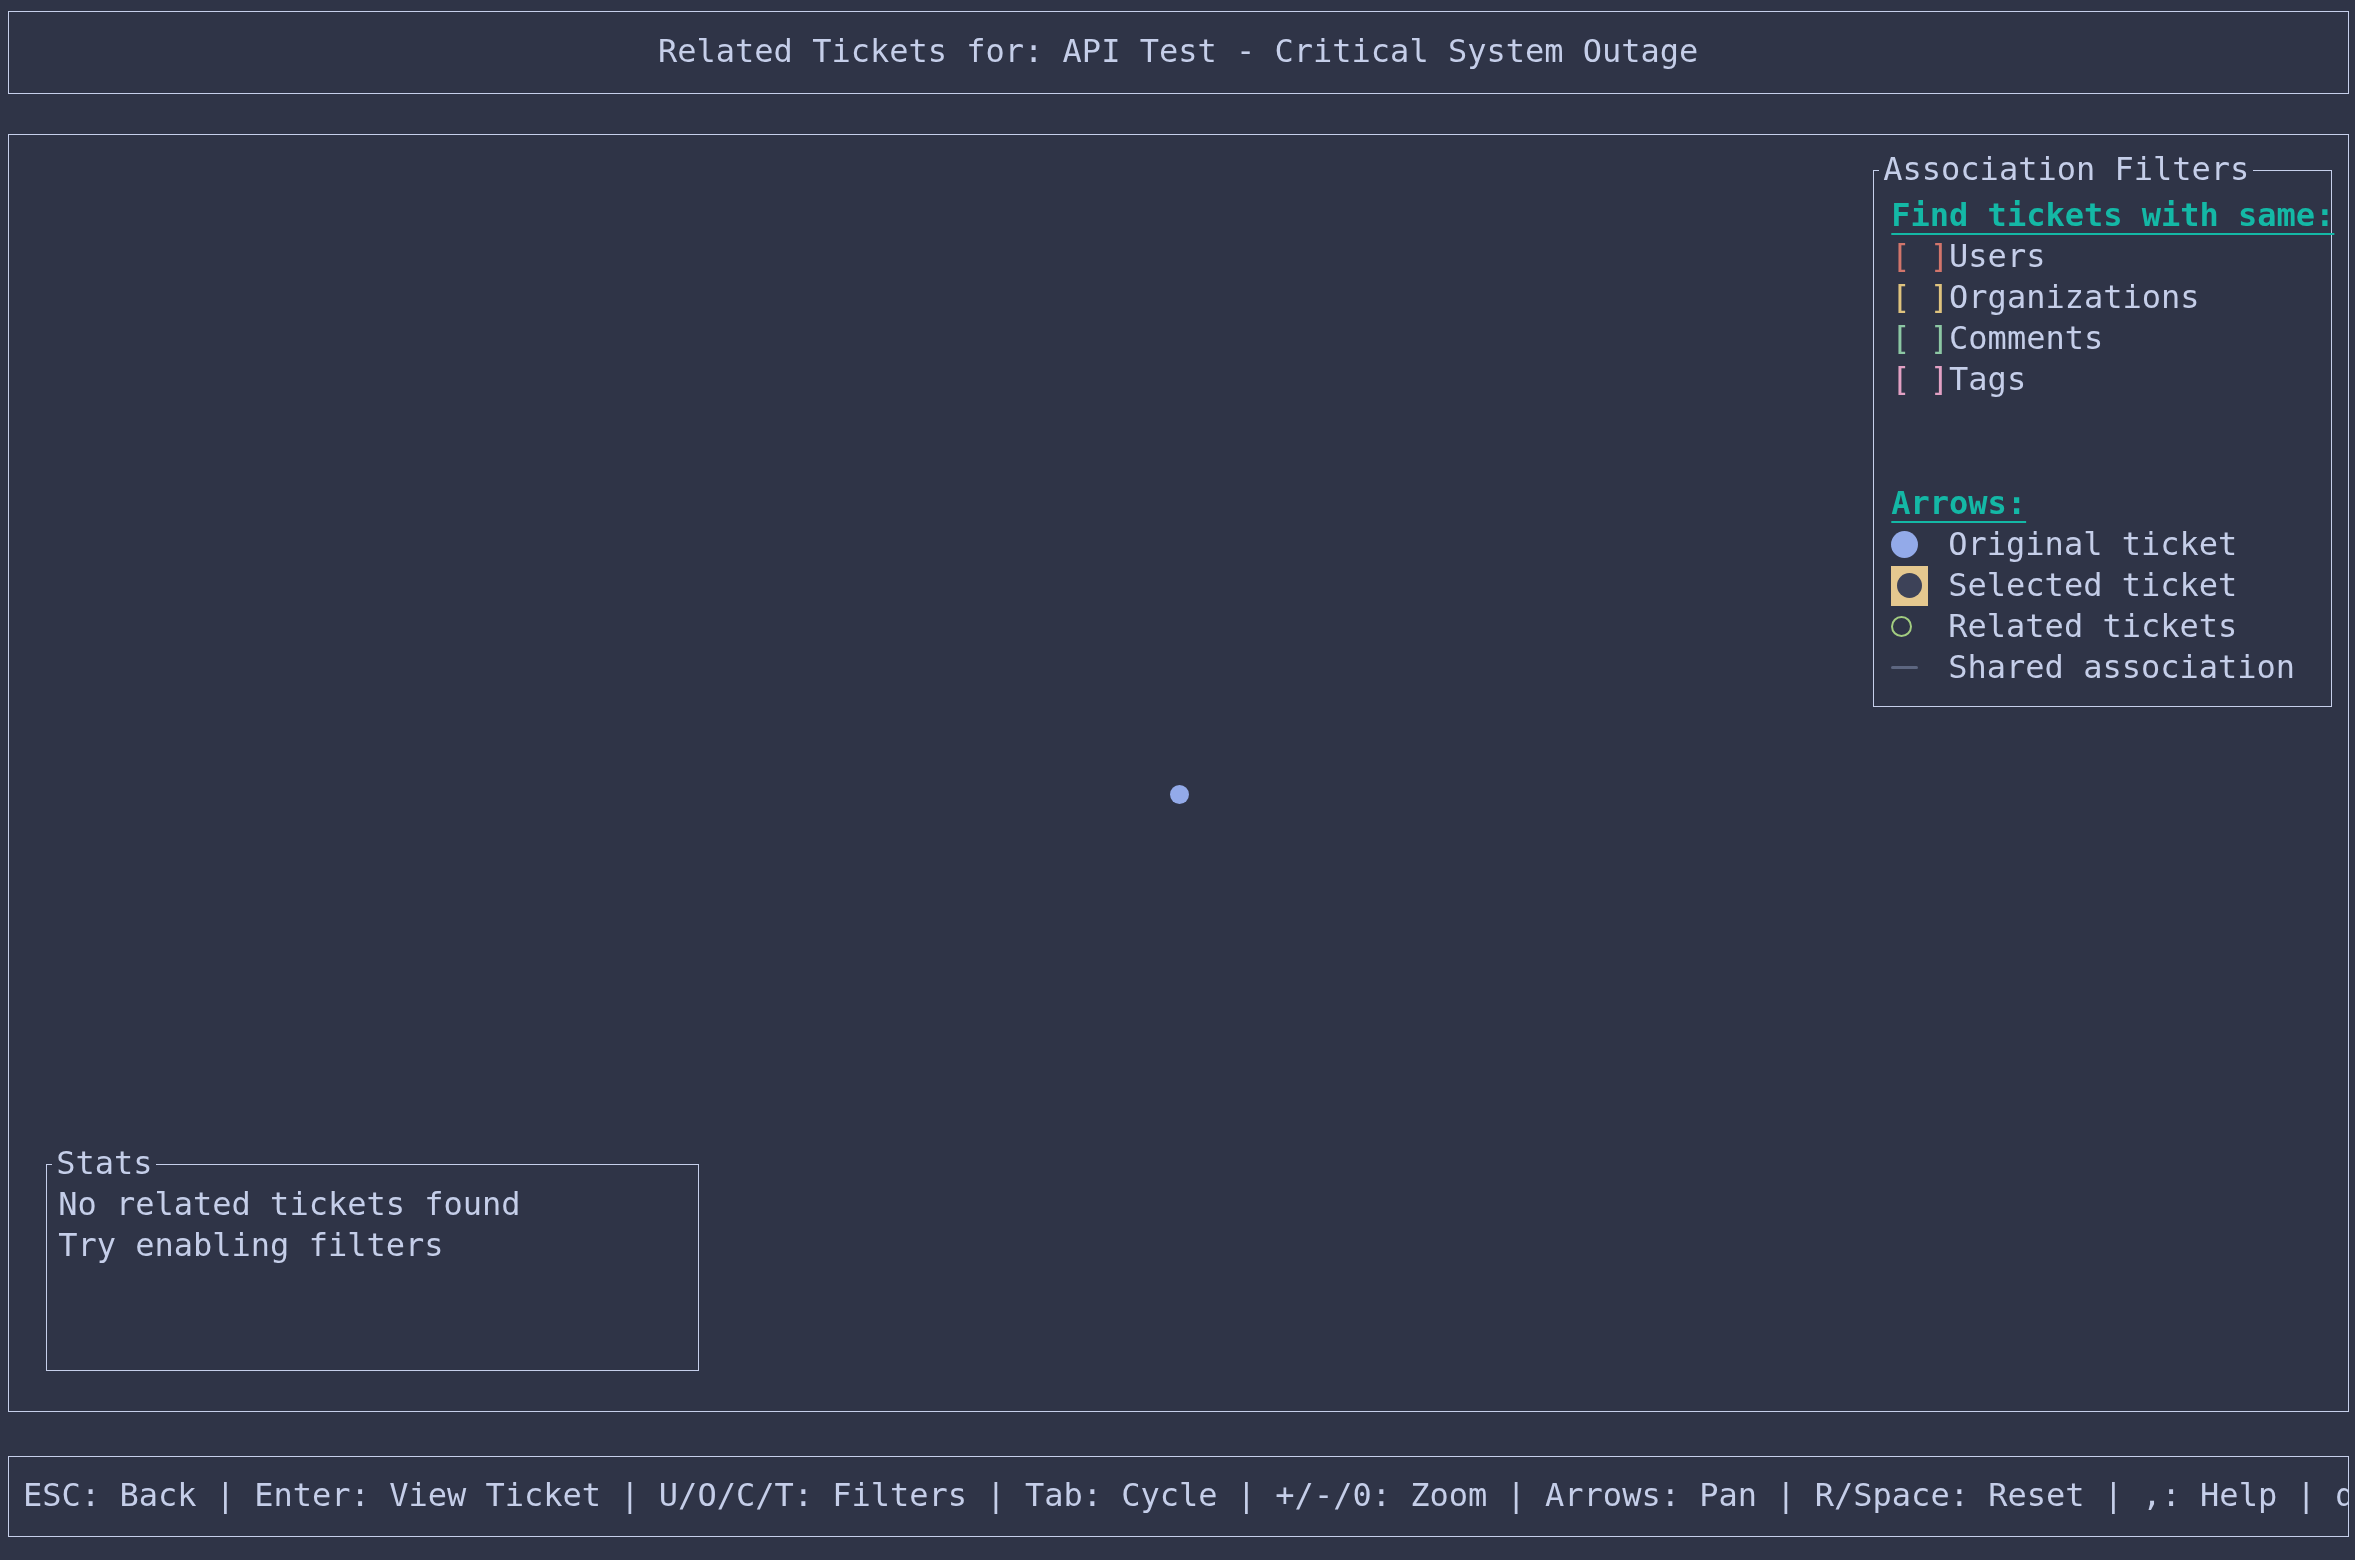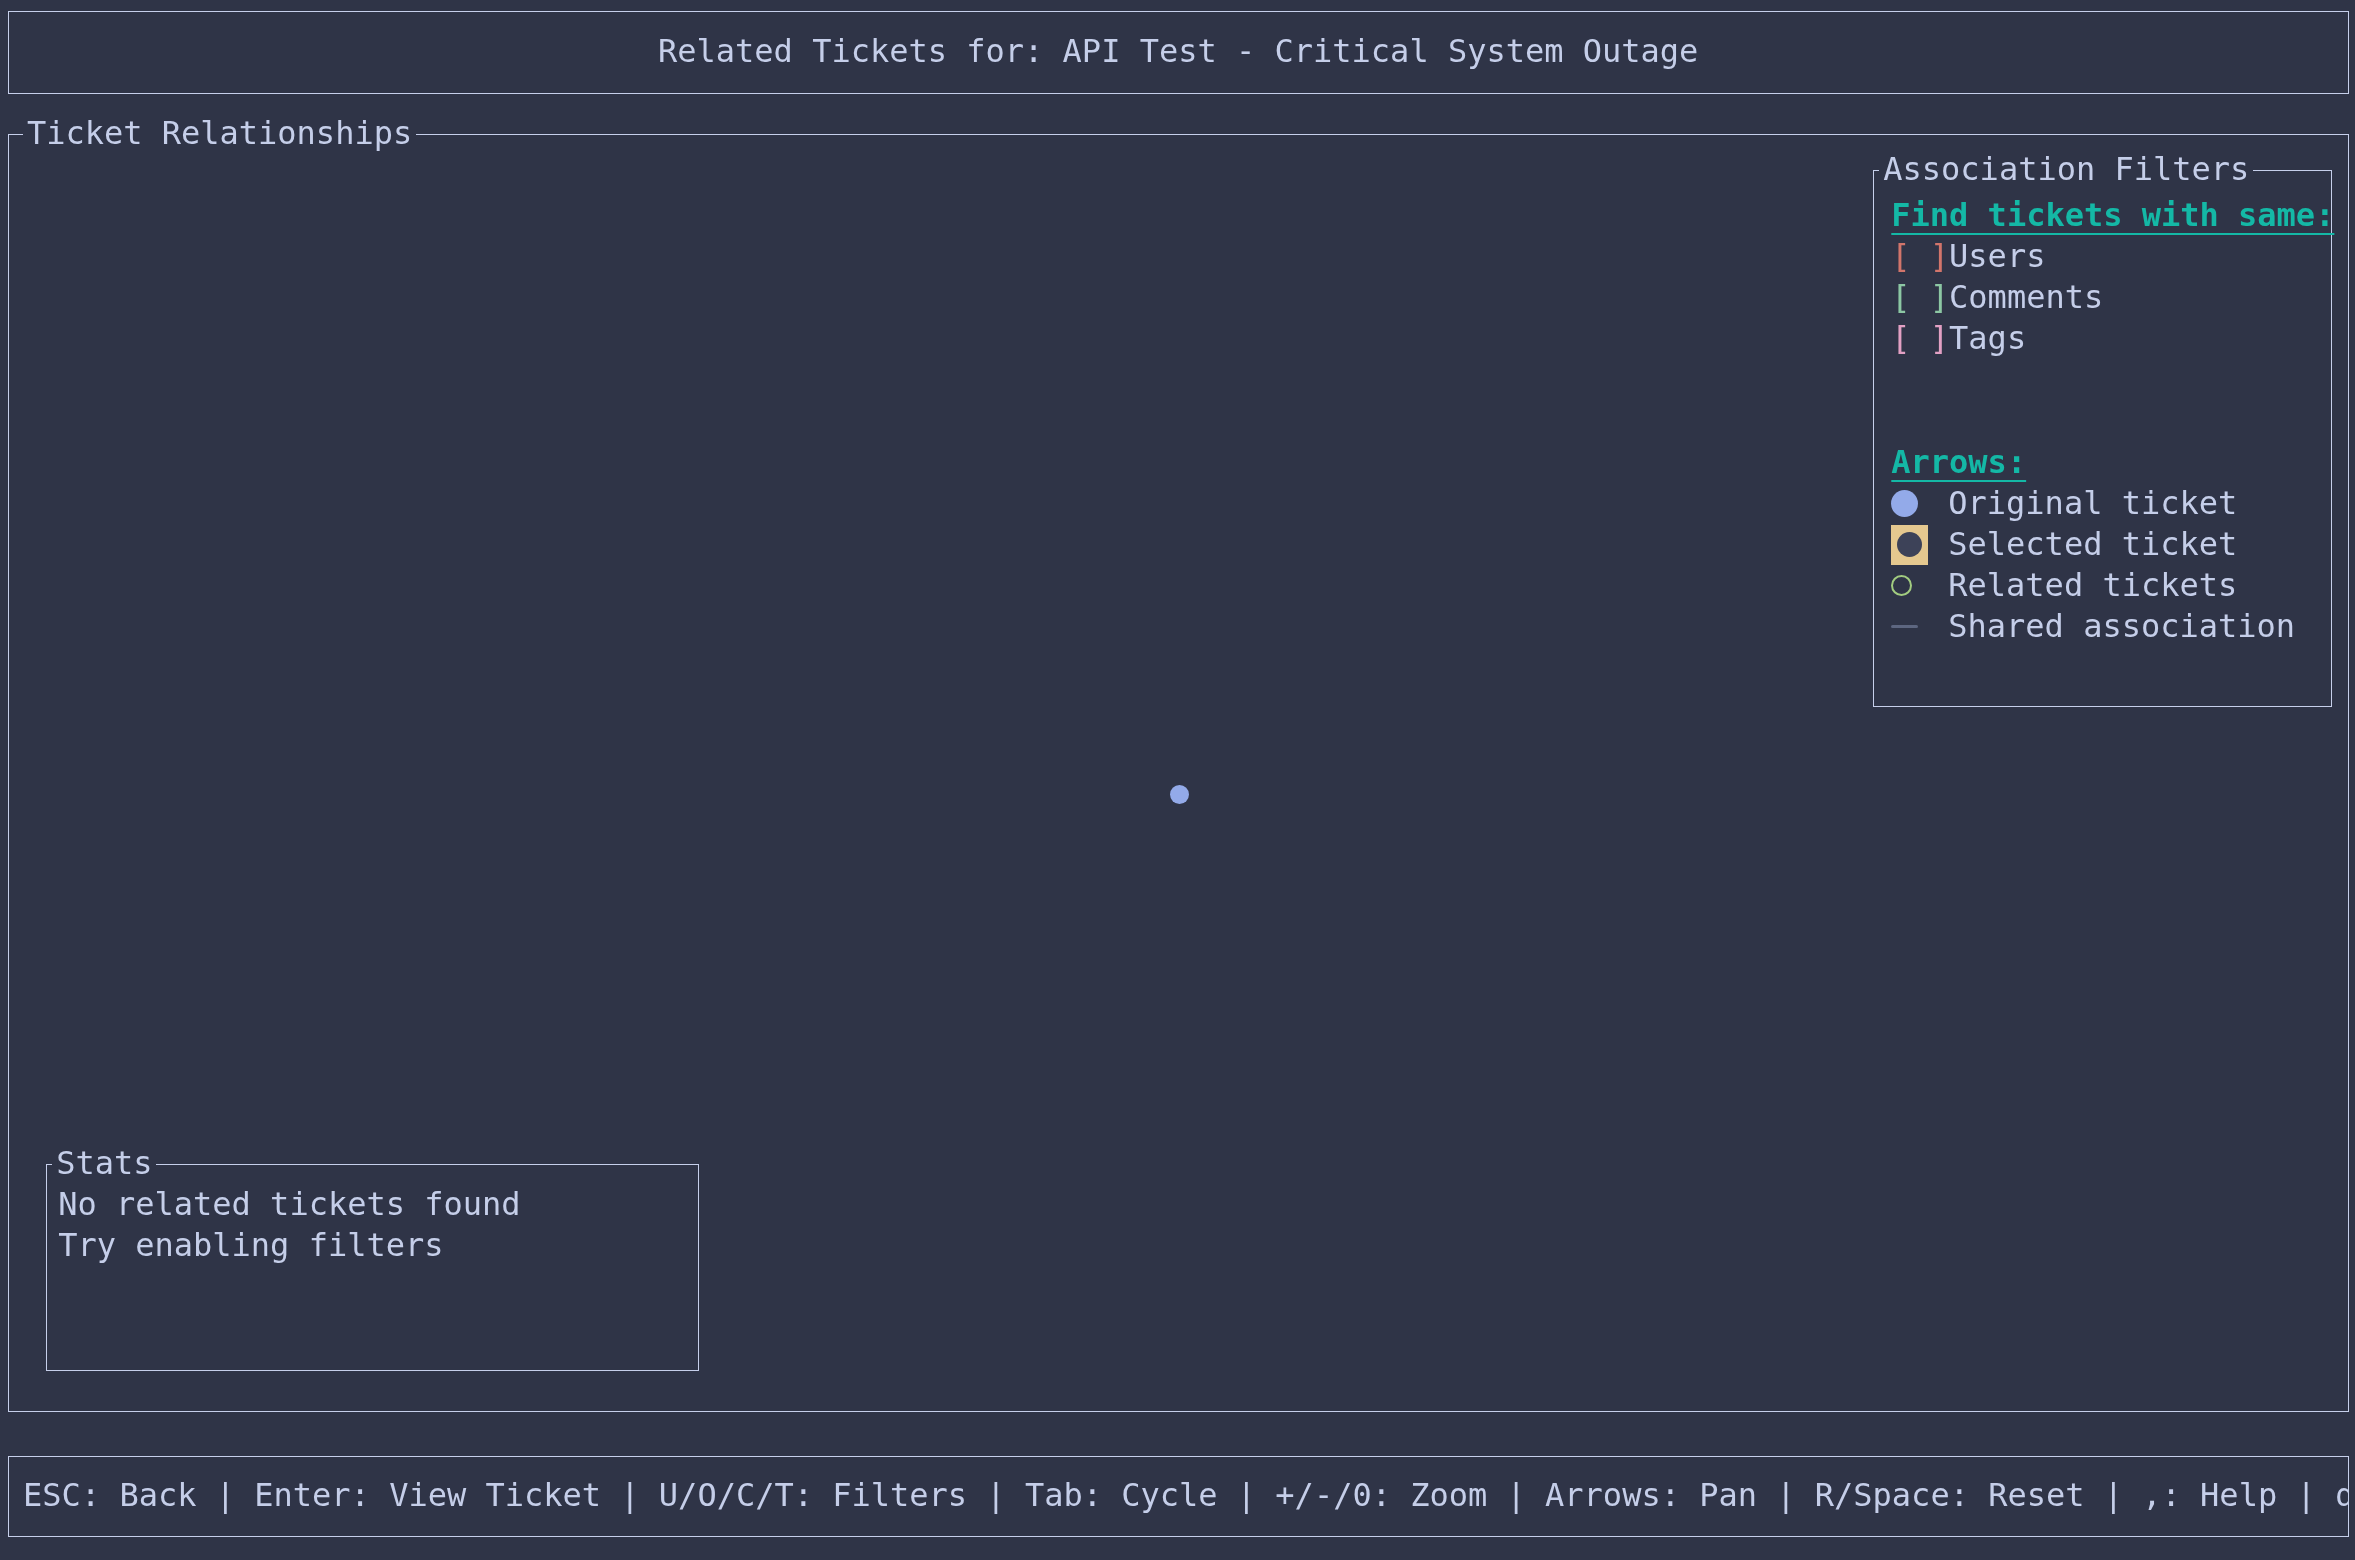--- a/index.html
+++ b/index.html
@@ -87,33 +87,35 @@
 </head>
 <body>
 
 <div class="screen">
 
   <div class="box title-box">
     <div class="title-text">Related Tickets for: API Test - Critical System Outage</div>
   </div>
 
   <div class="box main-box">
-    <span class="box-label" style="left:14.4px">Ticket Relationships</span>
 
     <div class="graph-canvas">
       <div class="graph-node" style="background-color: rgb(147, 170, 233);"></div>
     </div>
 
     <div class="box filters-box">
       <span class="box-label" style="left:5.8px">Association Filters</span>
       <div class="filters-content">
         <div class="line heading">Find tickets with same:</div>
 
         <div class="line checkbox-row">
           <span class="bracket" style="color: rgb(210, 117, 107);">[ ]</span><span class="cb-label">Users</span>
+        </div>
+        <div class="line checkbox-row">
+          <span class="bracket" style="color: rgb(223, 195, 126);">[ ]</span><span class="cb-label">Organizations</span>
         </div>
         <div class="line checkbox-row">
           <span class="bracket" style="color: rgb(140, 199, 164);">[ ]</span><span class="cb-label">Comments</span>
         </div>
         <div class="line checkbox-row">
           <span class="bracket" style="color: rgb(226, 160, 196);">[ ]</span><span class="cb-label">Tags</span>
         </div>
 
         <div class="legend-gap"></div>
 

